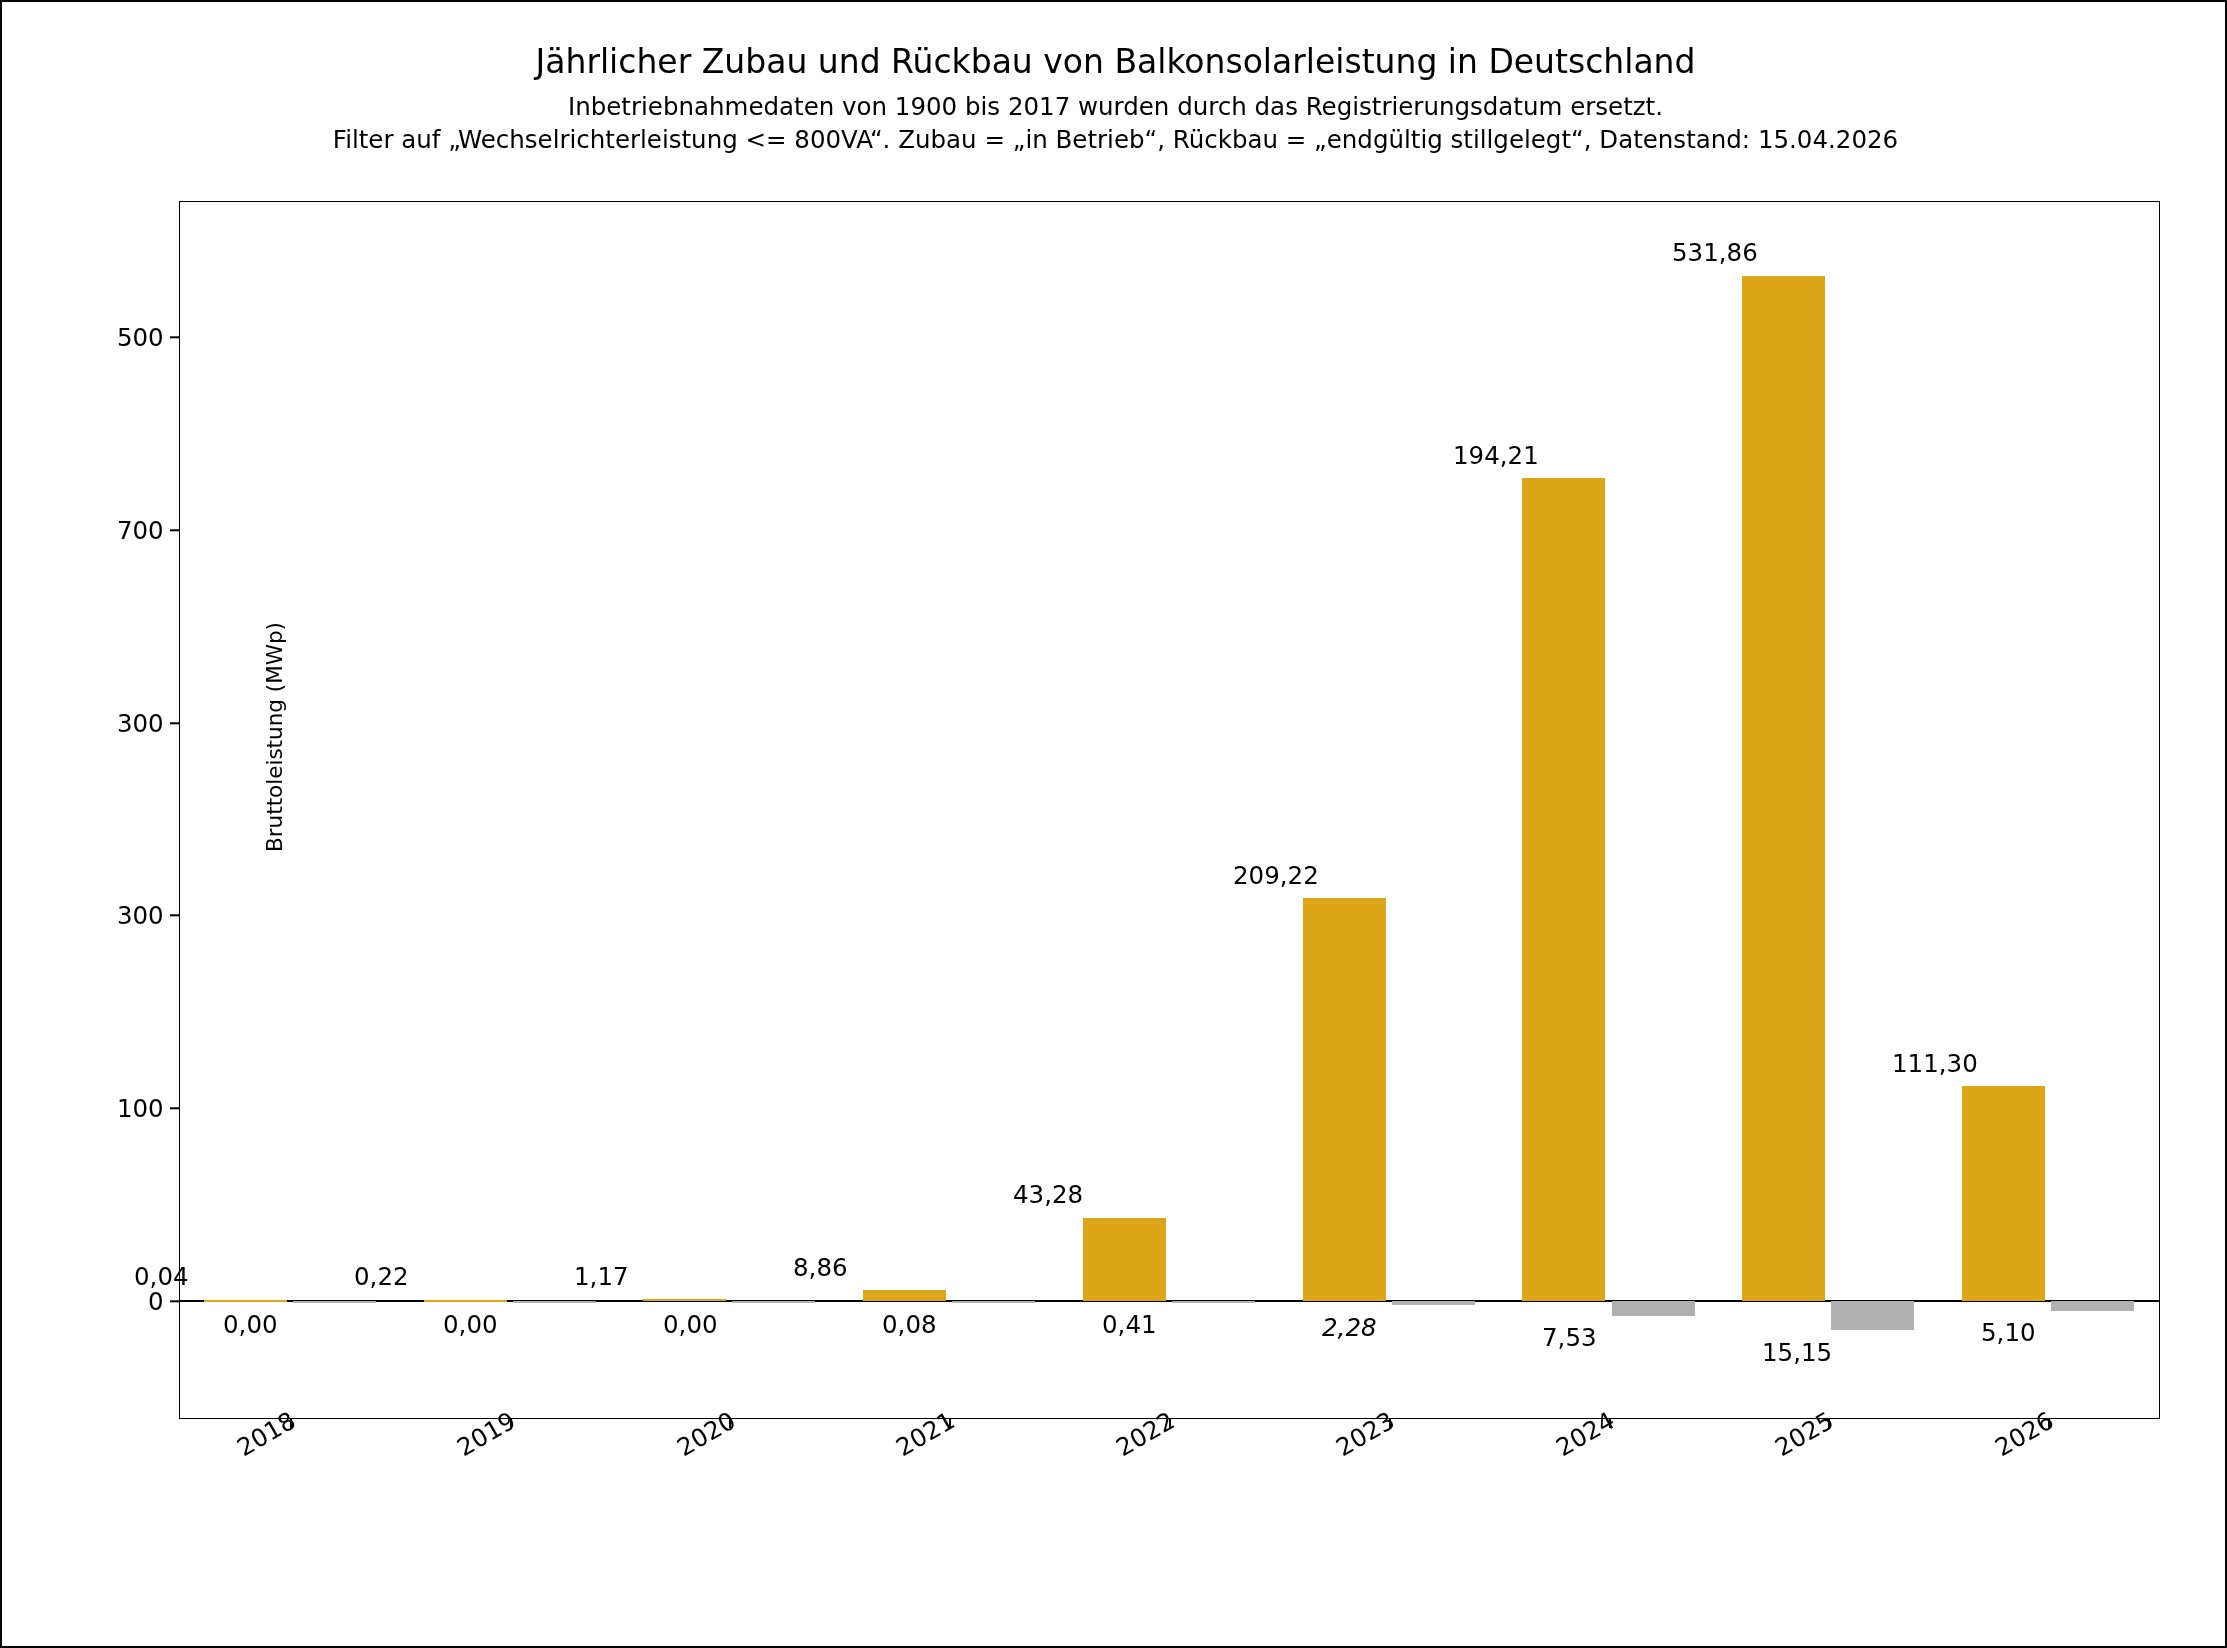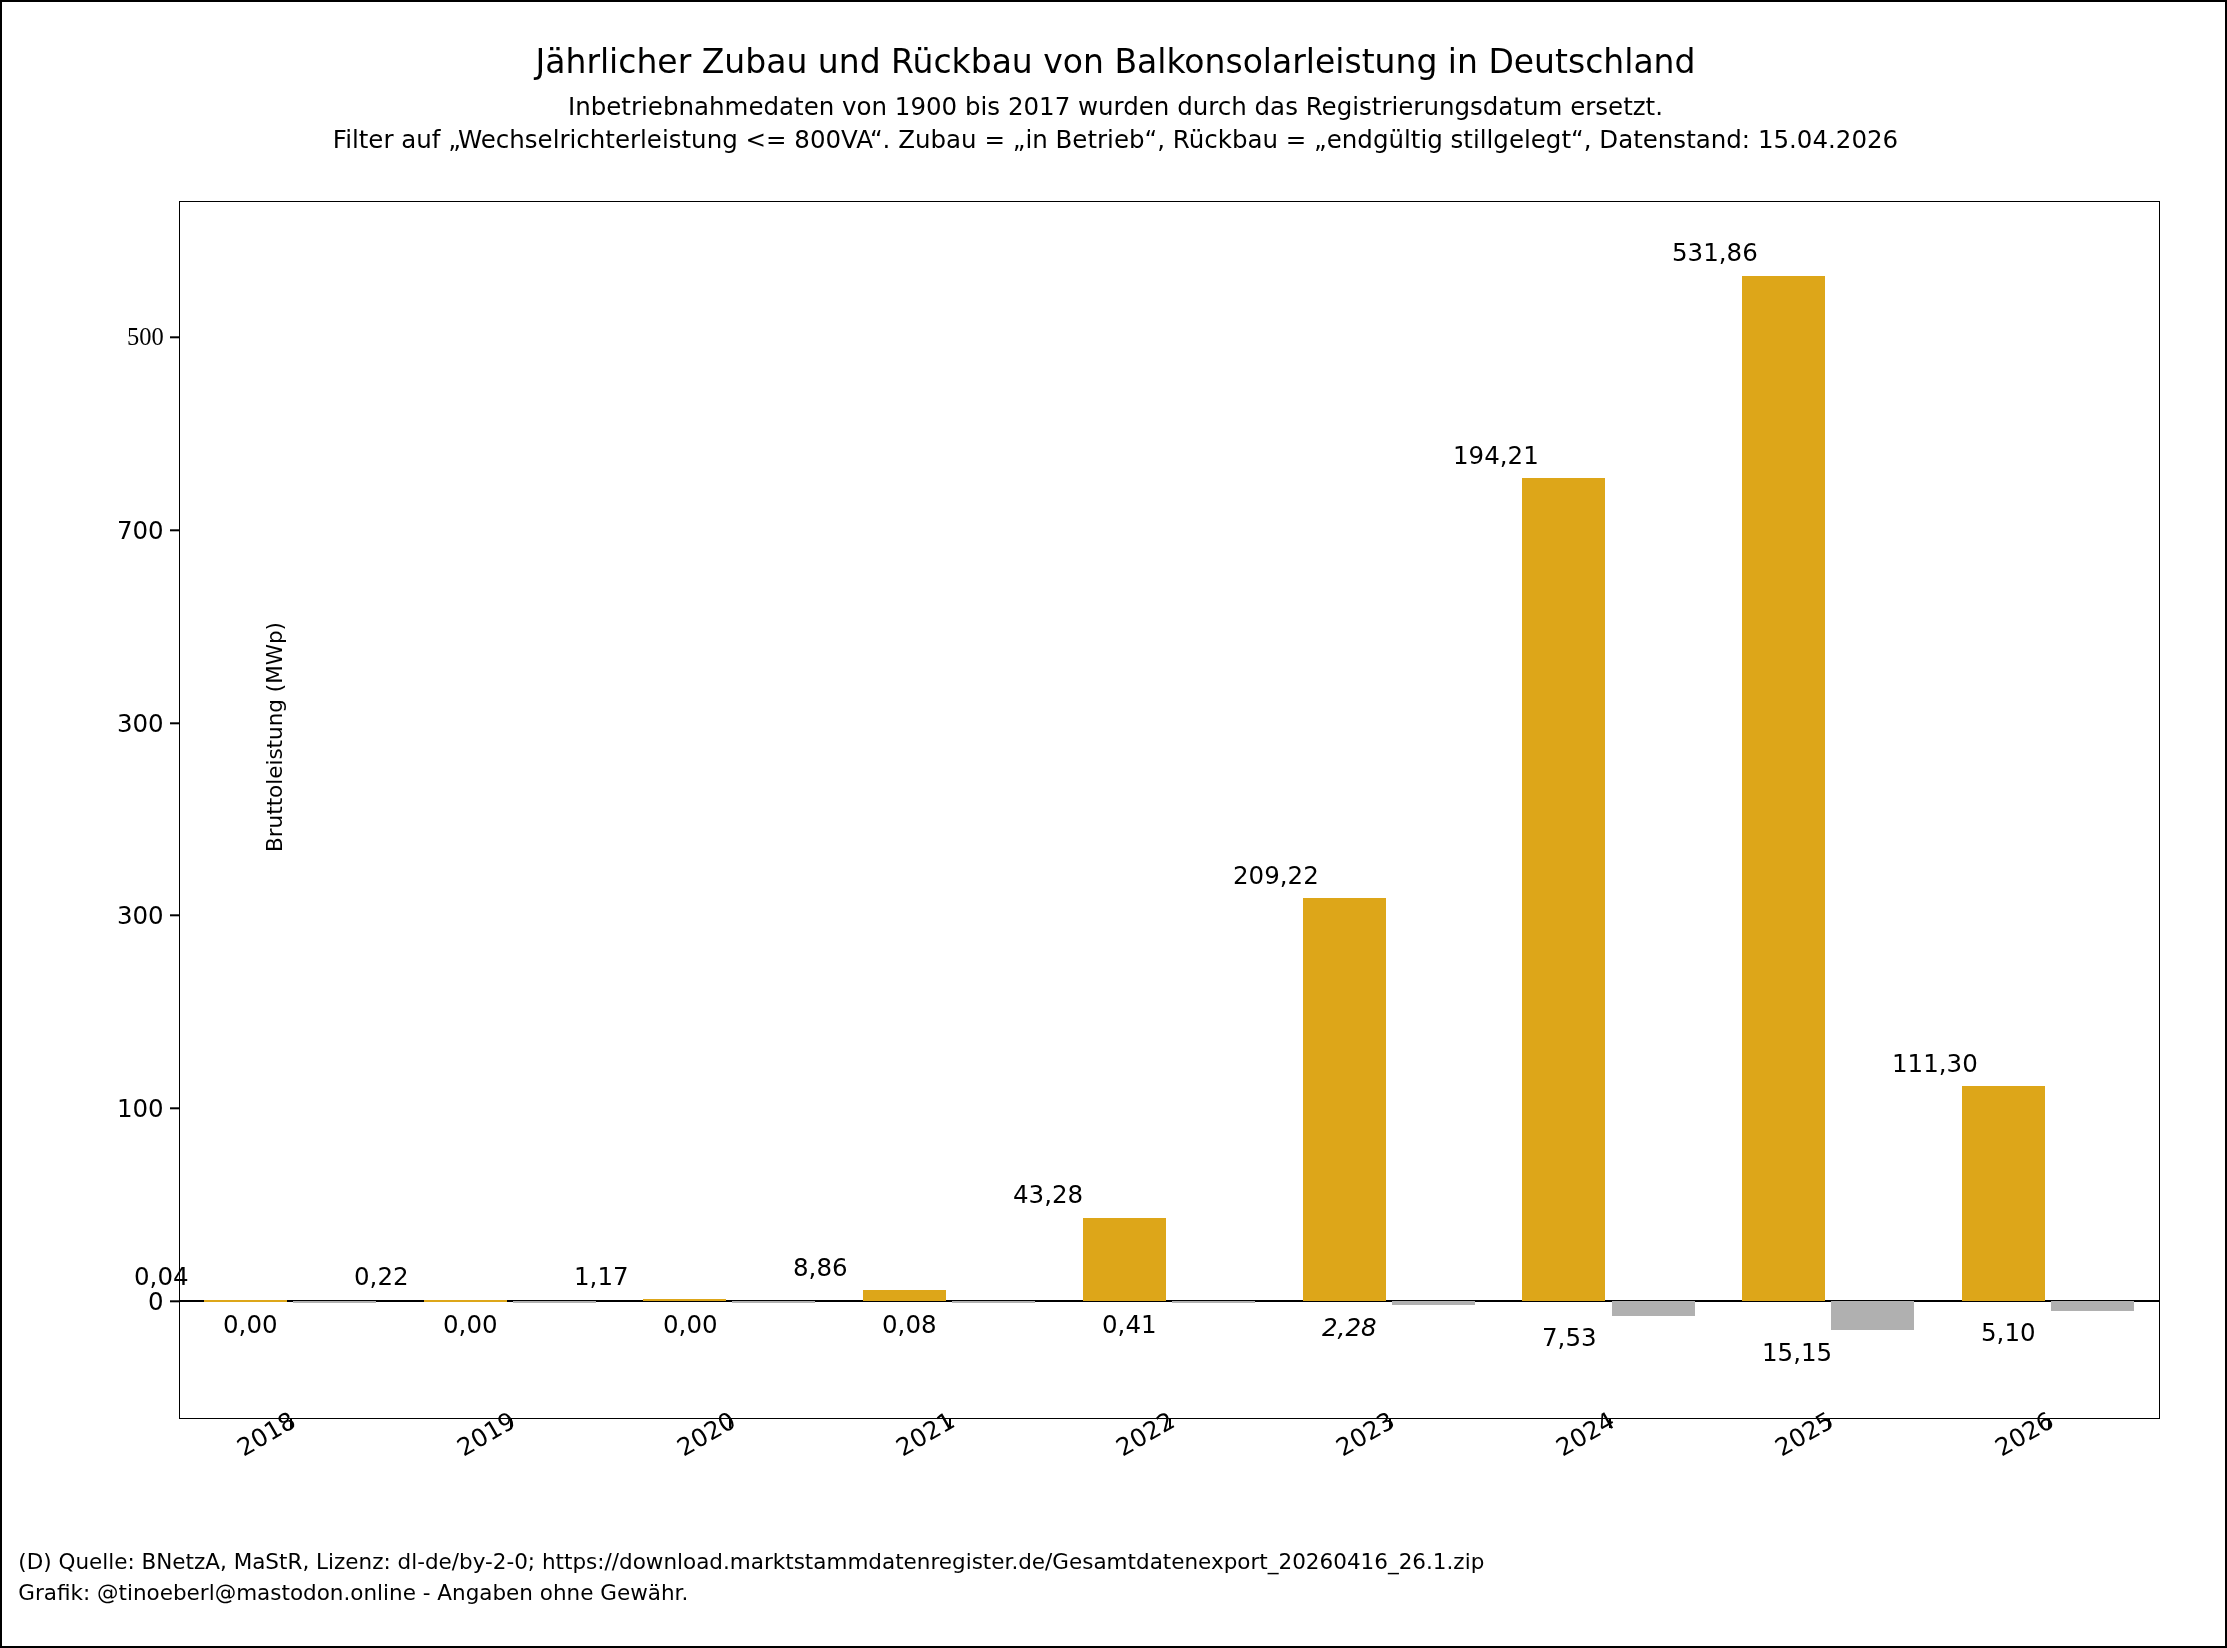--- a/index.html
+++ b/index.html
@@ -157,21 +157,21 @@
         <div class="ytick" style="top: 1099px;">0</div>
         <div class="ytick-mark" style="top: 1099px;"></div>
         <div class="ytick" style="top: 906px;">100</div>
         <div class="ytick-mark" style="top: 906px;"></div>
         <div class="ytick" style="top: 713px;">300</div>
         <div class="ytick-mark" style="top: 713px;"></div>
         <div class="ytick" style="top: 521px;">300</div>
         <div class="ytick-mark" style="top: 521px;"></div>
         <div class="ytick" style="top: 328px;">700</div>
         <div class="ytick-mark" style="top: 328px;"></div>
-        <div class="ytick" style="top: 135px; font-family: Liberation Serif, serif;">500</div>
+        <div class="ytick" style="top: 135px;">500</div>
         <div class="ytick-mark" style="top: 135px;"></div>
       </div>
     <div id="zeroline" style="top: 1098px;"></div>
     <div id="bars">
         <div class="bar up" style="left: 24px; top: 1098px; height: 1.5px;"></div>
         <div class="barlabel" style="left: -46px; top: 1060px;">0,04</div>
         <div class="bar down" style="left: 113px; top: 1099px; height: 1.5px;"></div>
         <div class="barlabel" style="left: 43px; top: 1108px;">0,00</div>
         <div class="bar up" style="left: 244px; top: 1098px; height: 1.5px;"></div>
         <div class="barlabel" style="left: 174px; top: 1060px;">0,22</div>
@@ -221,19 +221,15 @@
         <div class="xtick-label" style="left: 1151px; margin-top: 19.3px;">2023</div>
         <div class="xtick-mark" style="left: 1429px;"></div>
         <div class="xtick-label" style="left: 1371px; margin-top: 19.3px;">2024</div>
         <div class="xtick-mark" style="left: 1648px;"></div>
         <div class="xtick-label" style="left: 1590px; margin-top: 19.3px;">2025</div>
         <div class="xtick-mark" style="left: 1868px;"></div>
         <div class="xtick-label" style="left: 1810px; margin-top: 19.3px;">2026</div>
       </div>
   </div>
 
-  <div id="footer">
-    <div>(D) Quelle: BNetzA, MaStR, Lizenz: dl-de/by-2-0; https://download.marktstammdatenregister.de/Gesamtdatenexport_20260416_26.1.zip</div>
-    <div>Grafik: @tinoeberl@mastodon.online - Angaben ohne Gewähr.</div>
-  </div>
 
 </div>
 
 
 </body></html>

